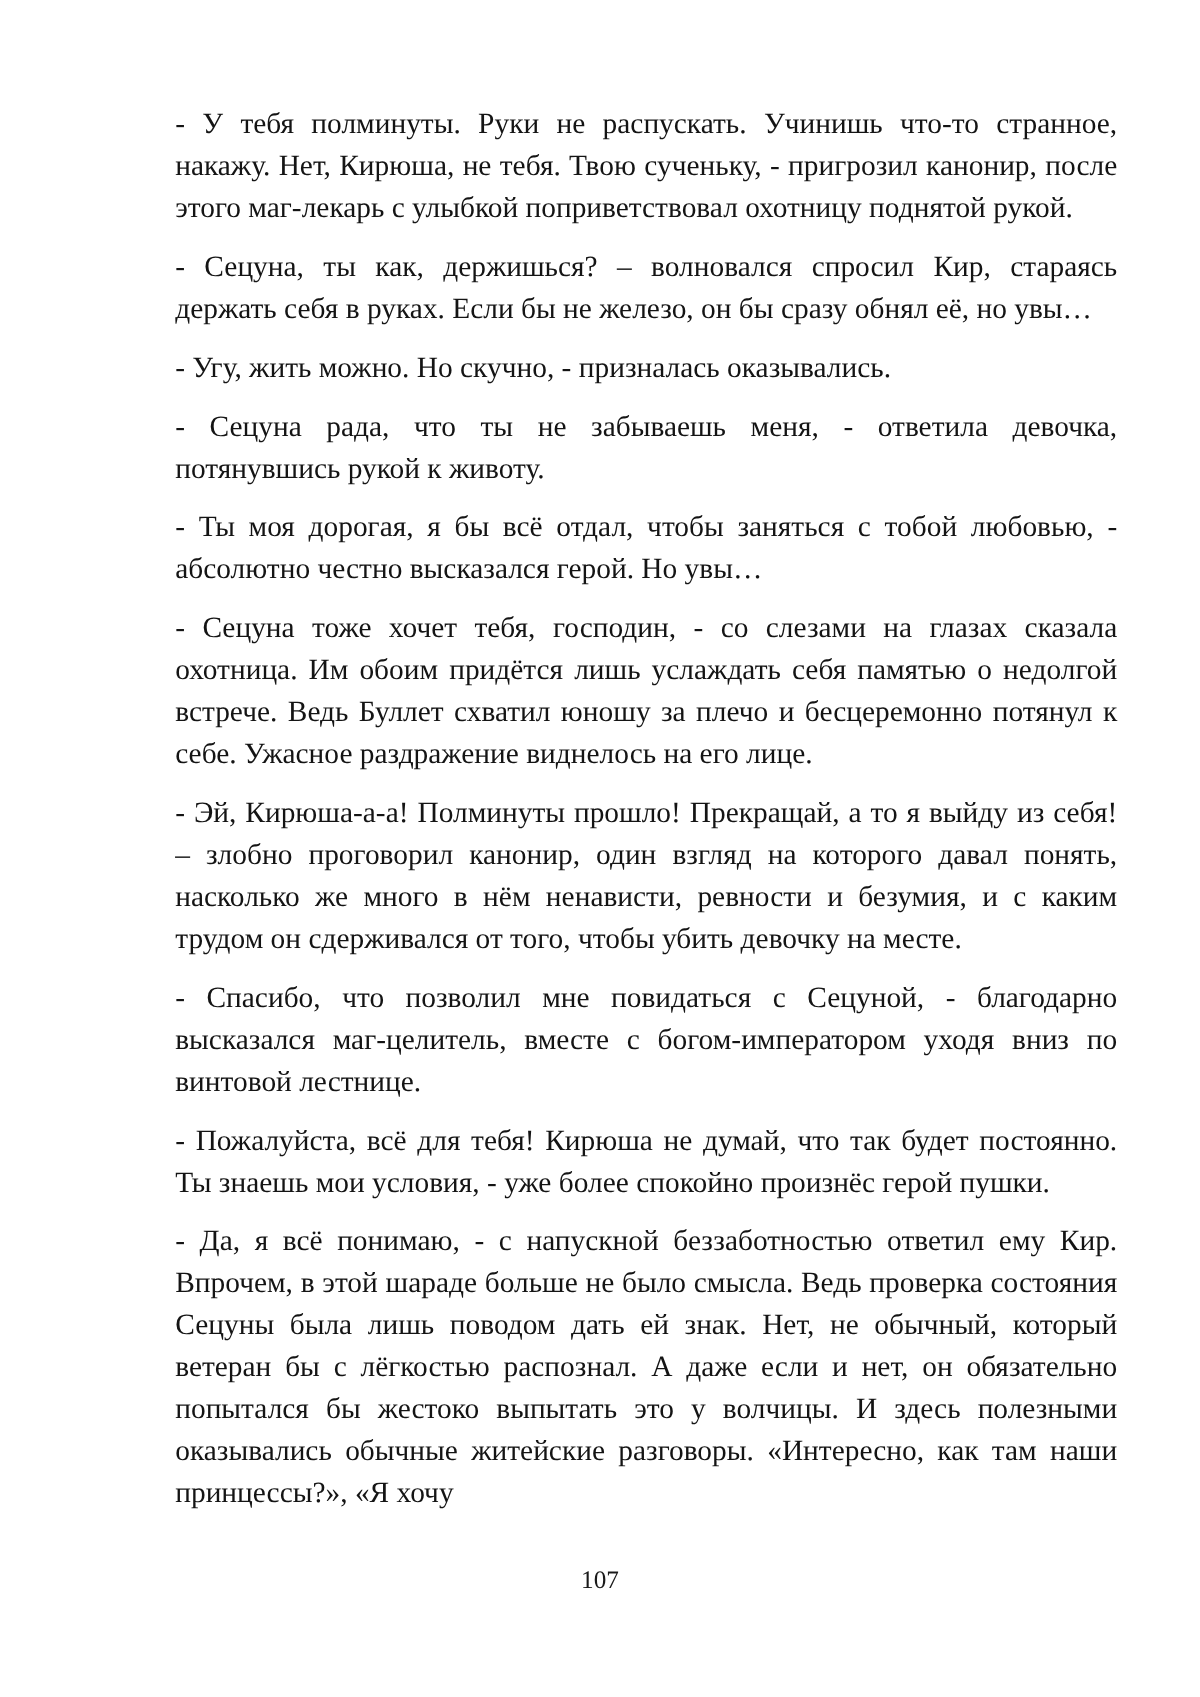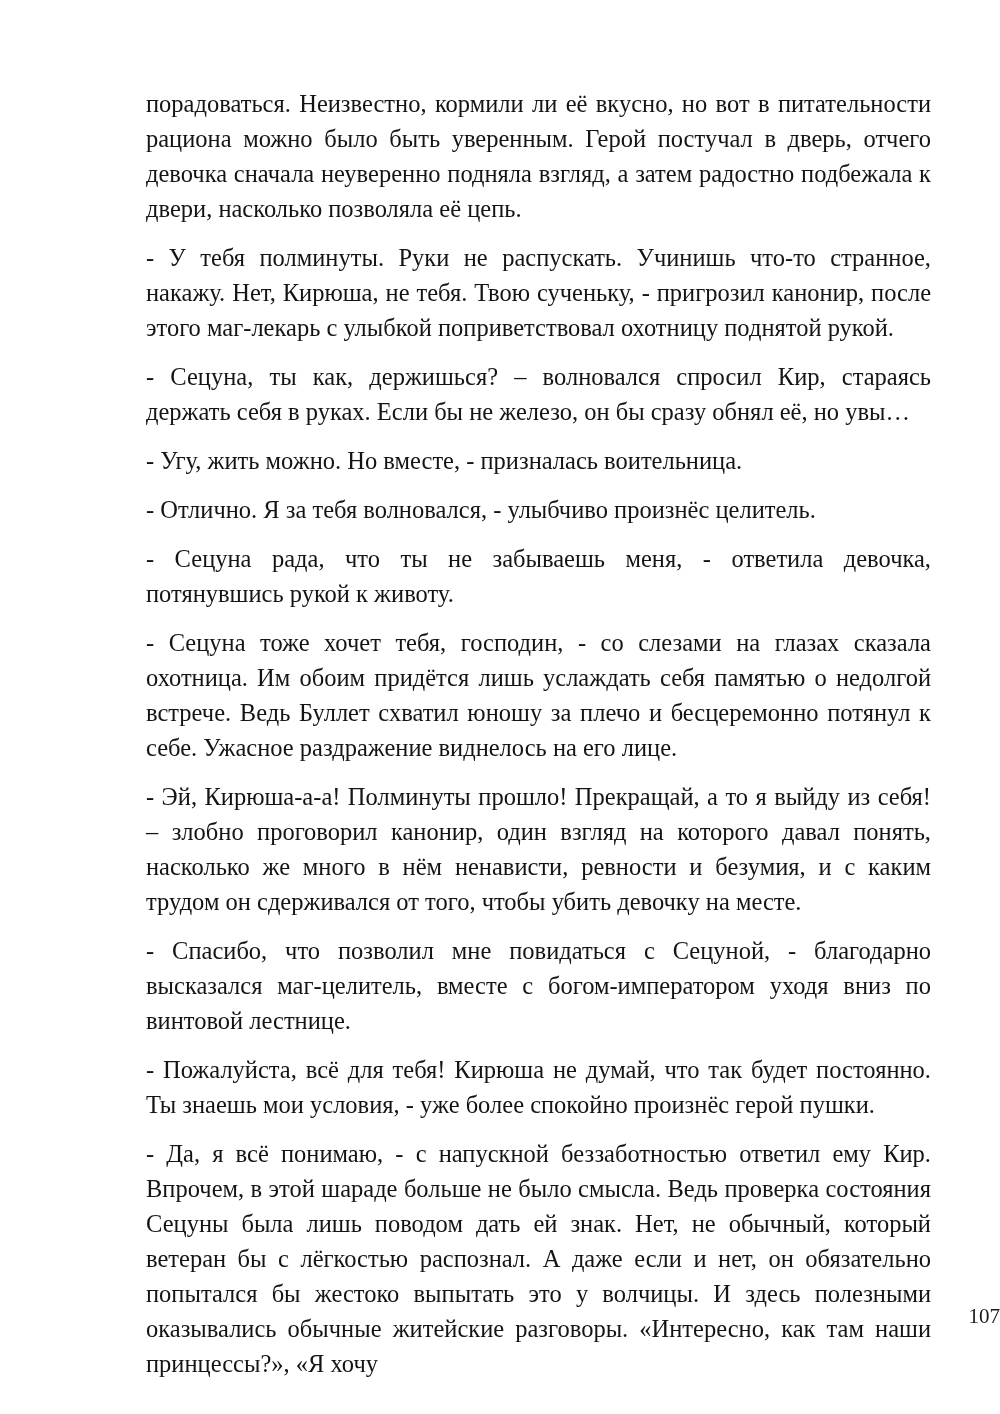--- a/index.html
+++ b/index.html
@@ -27,37 +27,36 @@
   }
   .text-block p {
     margin: 0 0 14px 0;
     padding: 0;
   }
   .page-number {
     position: absolute;
     left: 0;
     top: 1303px;
     width: 100%;
-    text-align: right;
+    text-align: center;
     font-size: 21px;
     line-height: 26px;
     color: #1a1a1a;
   }
 </style>
 </head>
 <body>
 
 <div class="page">
   <div class="text-block">
-      <p>порадоваться. Неизвестно, кормили ли её вкусно, но вот в питательности рациона можно было быть уверенным. Герой постучал в дверь, отчего девочка сначала неуверенно подняла взгляд, а затем радостно подбежала к двери, насколько позволяла её цепь.</p>
       <p>- У тебя полминуты. Руки не распускать. Учинишь что-то странное, накажу. Нет, Кирюша, не тебя. Твою сученьку, - пригрозил канонир, после этого маг-лекарь с улыбкой поприветствовал охотницу поднятой рукой.</p>
       <p>- Сецуна, ты как, держишься? – волновался спросил Кир, стараясь держать себя в руках. Если бы не железо, он бы сразу обнял её, но увы…</p>
-      <p>- Угу, жить можно. Но вместе, - призналась воительница.</p>
-      <p>- Отлично. Я за тебя волновался, - улыбчиво произнёс целитель.</p>
+      <p>- Угу, жить можно. Но скучно, - призналась оказывались.</p>
       <p>- Сецуна рада, что ты не забываешь меня, - ответила девочка, потянувшись рукой к животу.</p>
+      <p>- Ты моя дорогая, я бы всё отдал, чтобы заняться с тобой любовью, - абсолютно честно высказался герой. Но увы…</p>
       <p>- Сецуна тоже хочет тебя, господин, - со слезами на глазах сказала охотница. Им обоим придётся лишь услаждать себя памятью о недолгой встрече. Ведь Буллет схватил юношу за плечо и бесцеремонно потянул к себе. Ужасное раздражение виднелось на его лице.</p>
       <p>- Эй, Кирюша-а-а! Полминуты прошло! Прекращай, а то я выйду из себя! – злобно проговорил канонир, один взгляд на которого давал понять, насколько же много в нём ненависти, ревности и безумия, и с каким трудом он сдерживался от того, чтобы убить девочку на месте.</p>
       <p>- Спасибо, что позволил мне повидаться с Сецуной, - благодарно высказался маг-целитель, вместе с богом-императором уходя вниз по винтовой лестнице.</p>
       <p>- Пожалуйста, всё для тебя! Кирюша не думай, что так будет постоянно. Ты знаешь мои условия, - уже более спокойно произнёс герой пушки.</p>
       <p>- Да, я всё понимаю, - с напускной беззаботностью ответил ему Кир. Впрочем, в этой шараде больше не было смысла. Ведь проверка состояния Сецуны была лишь поводом дать ей знак. Нет, не обычный, который ветеран бы с лёгкостью распознал. А даже если и нет, он обязательно попытался бы жестоко выпытать это у волчицы. И здесь полезными оказывались обычные житейские разговоры. «Интересно, как там наши принцессы?», «Я хочу</p>
     </div>
   <div class="page-number">107</div>
 </div>
 
 </body></html>

